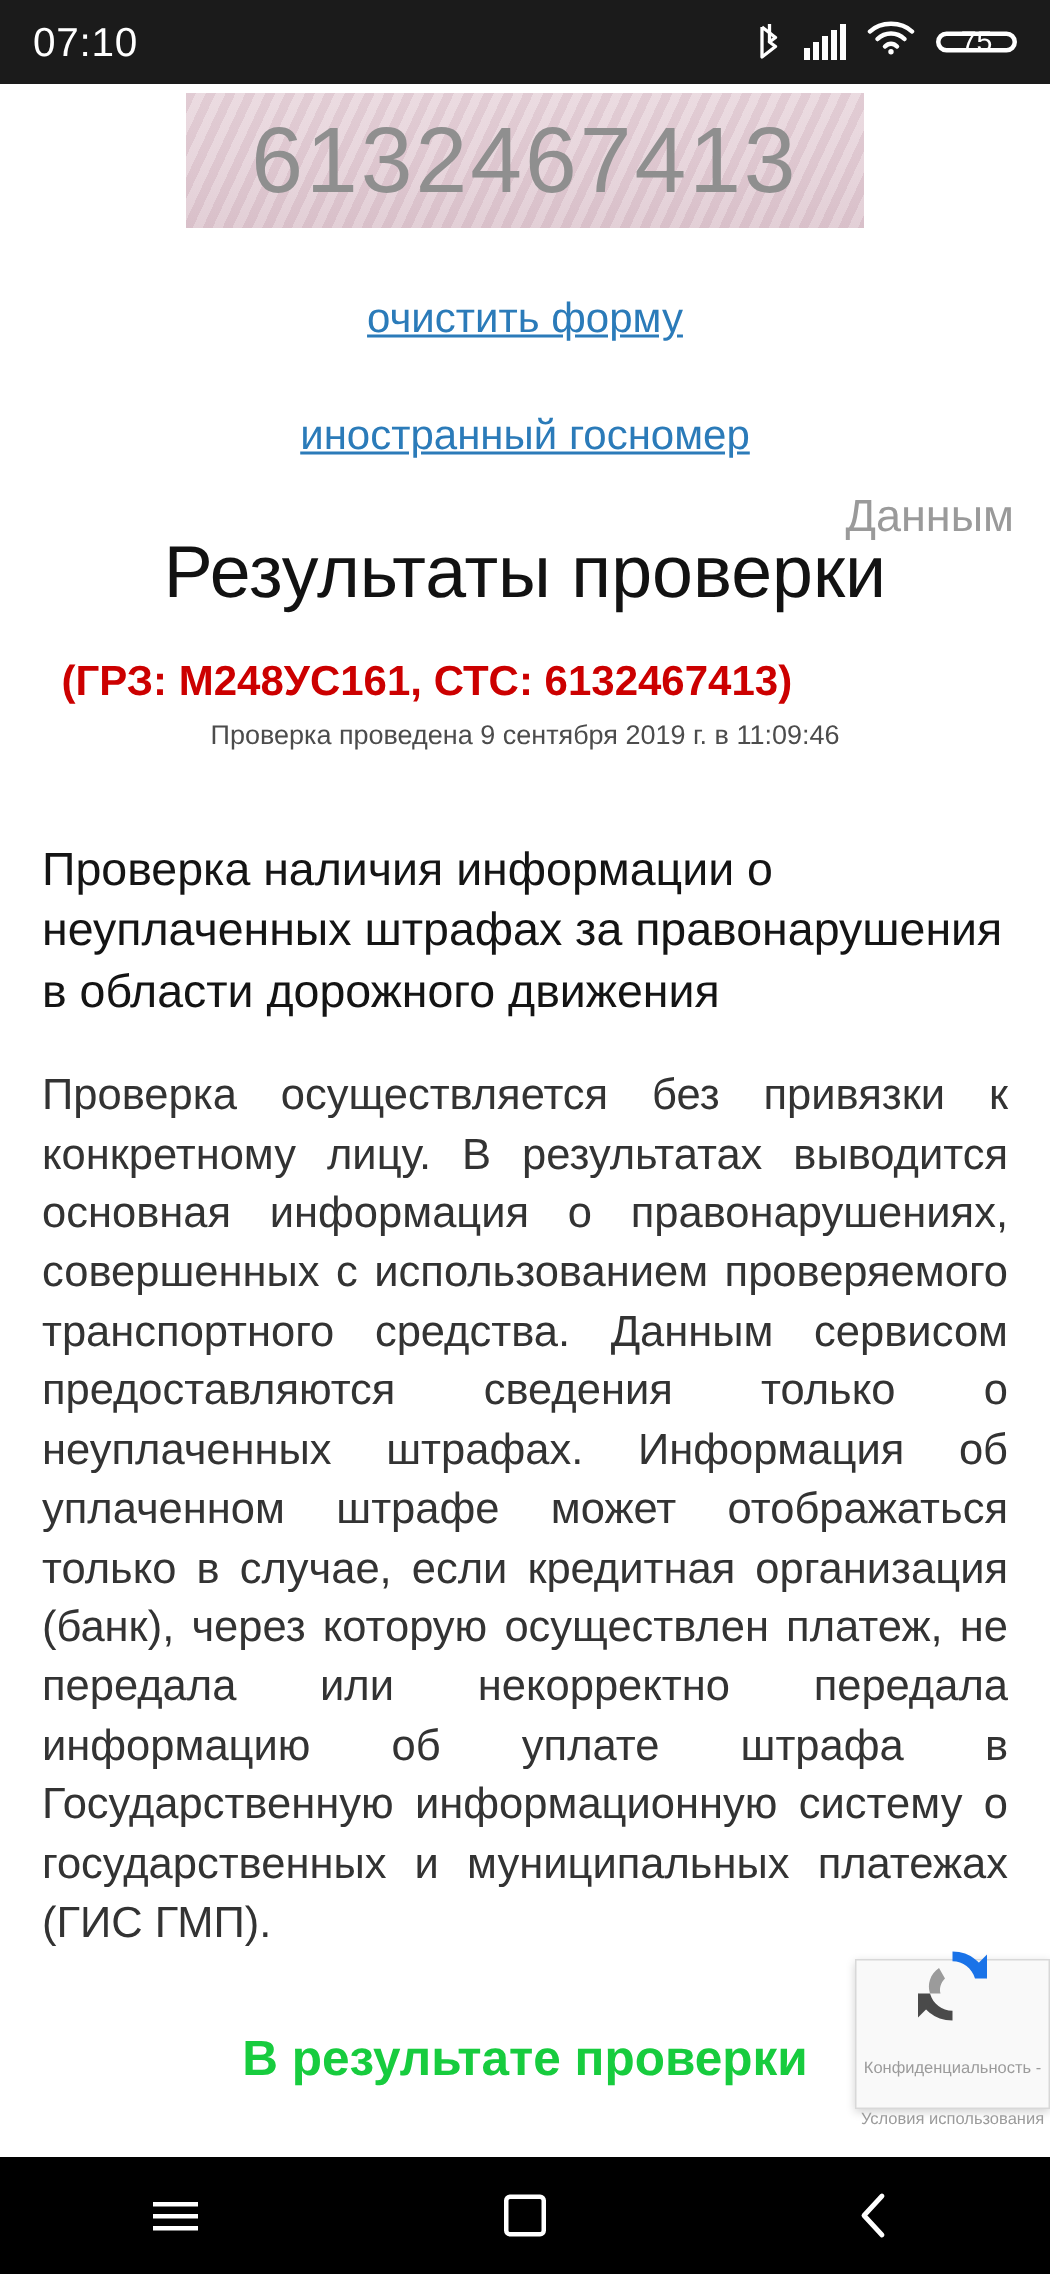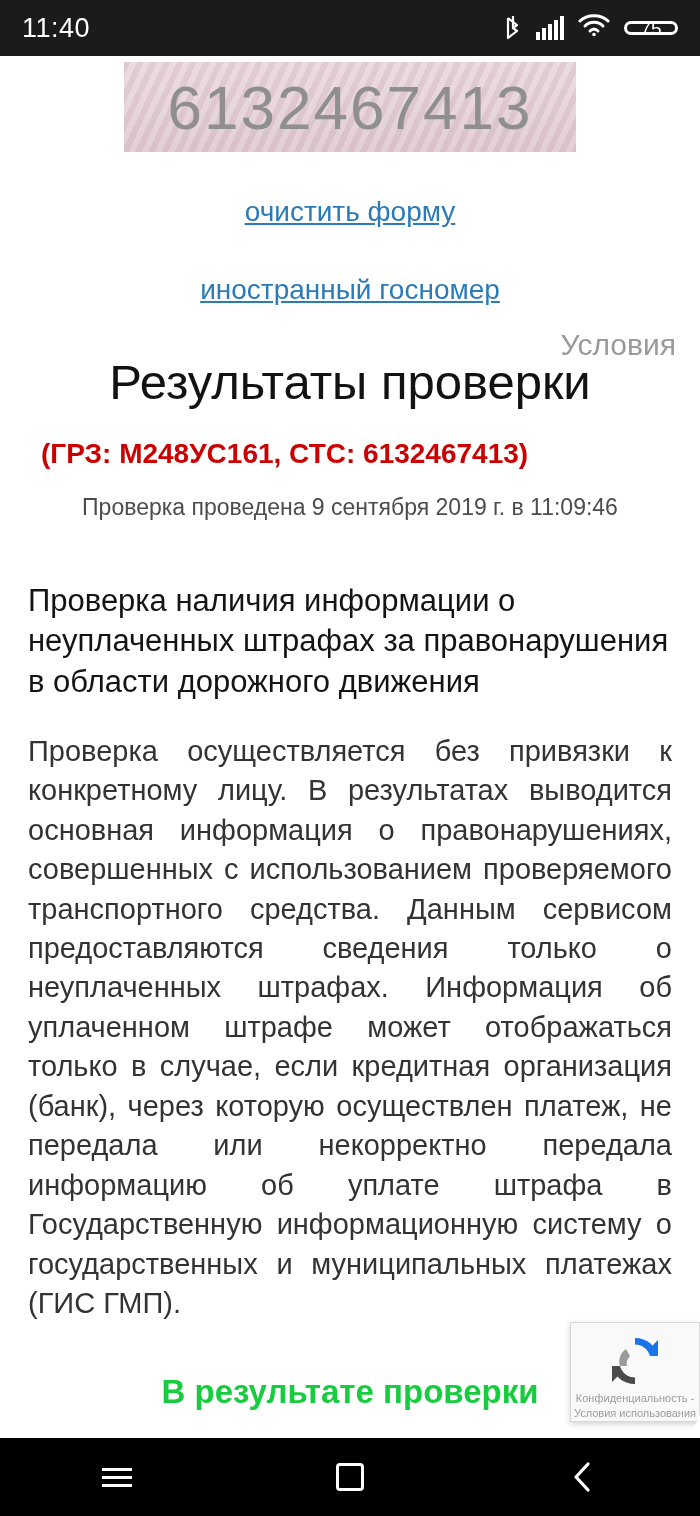--- a/index.html
+++ b/index.html
@@ -109,23 +109,23 @@
     color: #cc0000;
     font-weight: bold;
     font-size: 28px;
     margin-top: 28px;
     padding-left: 41px;
   }
 
   .check-time {
     text-align: center;
     color: #4c4c4c;
-    font-size: 23px;
+    font-size: 18px;
     line-height: 1.35;
-    margin-top: 22px;
+    margin-top: 8px;
     padding: 0 40px;
   }
 
   h2.section-title {
     font-size: 31px;
     font-weight: 400;
     color: #141414;
     line-height: 1.3;
     margin: 58px 0 0 0;
     padding: 0 28px 0 28px;
@@ -148,31 +148,32 @@
     font-weight: bold;
     font-size: 33px;
     line-height: 1.28;
     padding: 0 28px;
   }
 
   
   .recaptcha {
     position: absolute;
     right: 0px;
-    bottom: 16px;
+    bottom: 32px;
     width: 130px;
     height: 100px;
     background: #f9f9f9;
     border: 1px solid #d8d8d8;
     box-shadow: 0 2px 6px rgba(0,0,0,0.18);
     display: flex;
     flex-direction: column;
     align-items: center;
-    justify-content: flex-end;
+    justify-content: center;
     padding-top: 4px;
+    gap: 18px;
   }
   .recaptcha .logo { width: 58px; height: 58px; }
   .recaptcha .cap-text {
     font-size: 11px;
     color: #9b9b9b;
     text-align: center;
     line-height: 1.25;
     margin-top: 2px;
   }
 
@@ -193,21 +194,21 @@
     justify-content: center;
   }
   .nav-menu span { display:block; width: 30px; height: 3px; background:#fff; margin: 5px 0; }
   .nav-home { width: 28px; height: 28px; border: 3px solid #fff; border-radius: 4px; }
   .nav-back svg { display:block; }
 </style>
 </head>
 <body>
 
 <div class="statusbar">
-  <div class="clock">11:40</div>
+  <div class="clock">07:10</div>
   <div class="spacer"></div>
   <div class="icons">
     <span class="bt-icon">
       <svg width="18" height="28" viewBox="0 0 18 28">
         <path d="M4 4 L13 11 L9 14 L13 17 L4 24 L4 4" fill="none" stroke="#ffffff" stroke-width="2.2" stroke-linejoin="round"></path>
         <path d="M9 14 L9 2" stroke="#ffffff" stroke-width="2.2"></path>
       </svg>
     </span>
     <span class="sig-icon">
       <i></i>
@@ -237,21 +238,21 @@
   </div>
 
   <div class="link-row second">
     <a class="blue-link" href="#">очистить форму</a>
   </div>
 
   <div class="link-row first">
     <a class="blue-link" href="#">иностранный госномер</a>
   </div>
 
-  <div class="print-label">Условия</div>
+  <div class="print-label">Данным</div>
 
   <h1 class="results-title">Результаты проверки</h1>
 
   <div class="grz-line">(ГРЗ: М248УС161, СТС: 6132467413)</div>
 
   <div class="check-time">Проверка проведена 9 сентября 2019 г. в 11:09:46</div>
 
   <h2 class="section-title">Проверка наличия информации о неуплаченных штрафах за правонарушения в области дорожного движения</h2>
 
   <p class="body-text">Проверка осуществляется без привязки к конкретному лицу. В результатах выводится основная информация о правонарушениях, совершенных с использованием проверяемого транспортного средства. Данным сервисом предоставляются сведения только о неуплаченных штрафах. Информация об уплаченном штрафе может отображаться только в случае, если кредитная организация (банк), через которую осуществлен платеж, не передала или некорректно передала информацию об уплате штрафа в Государственную информационную систему о государственных и муниципальных платежах (ГИС ГМП).</p>

